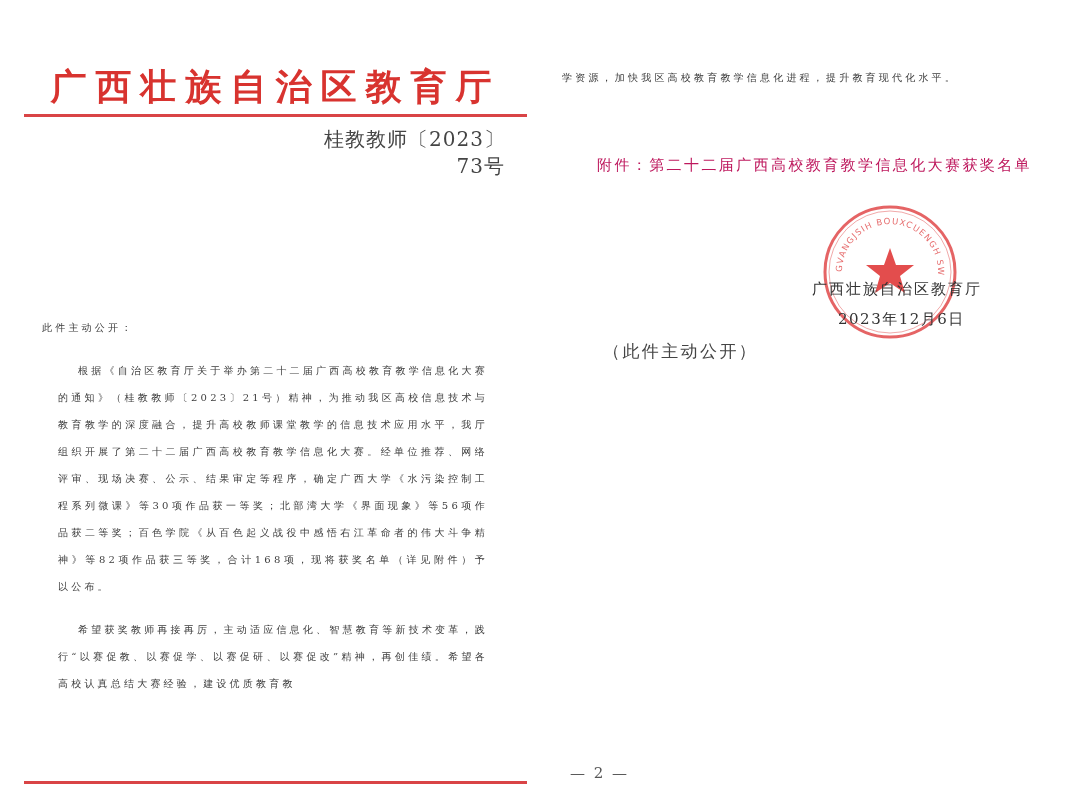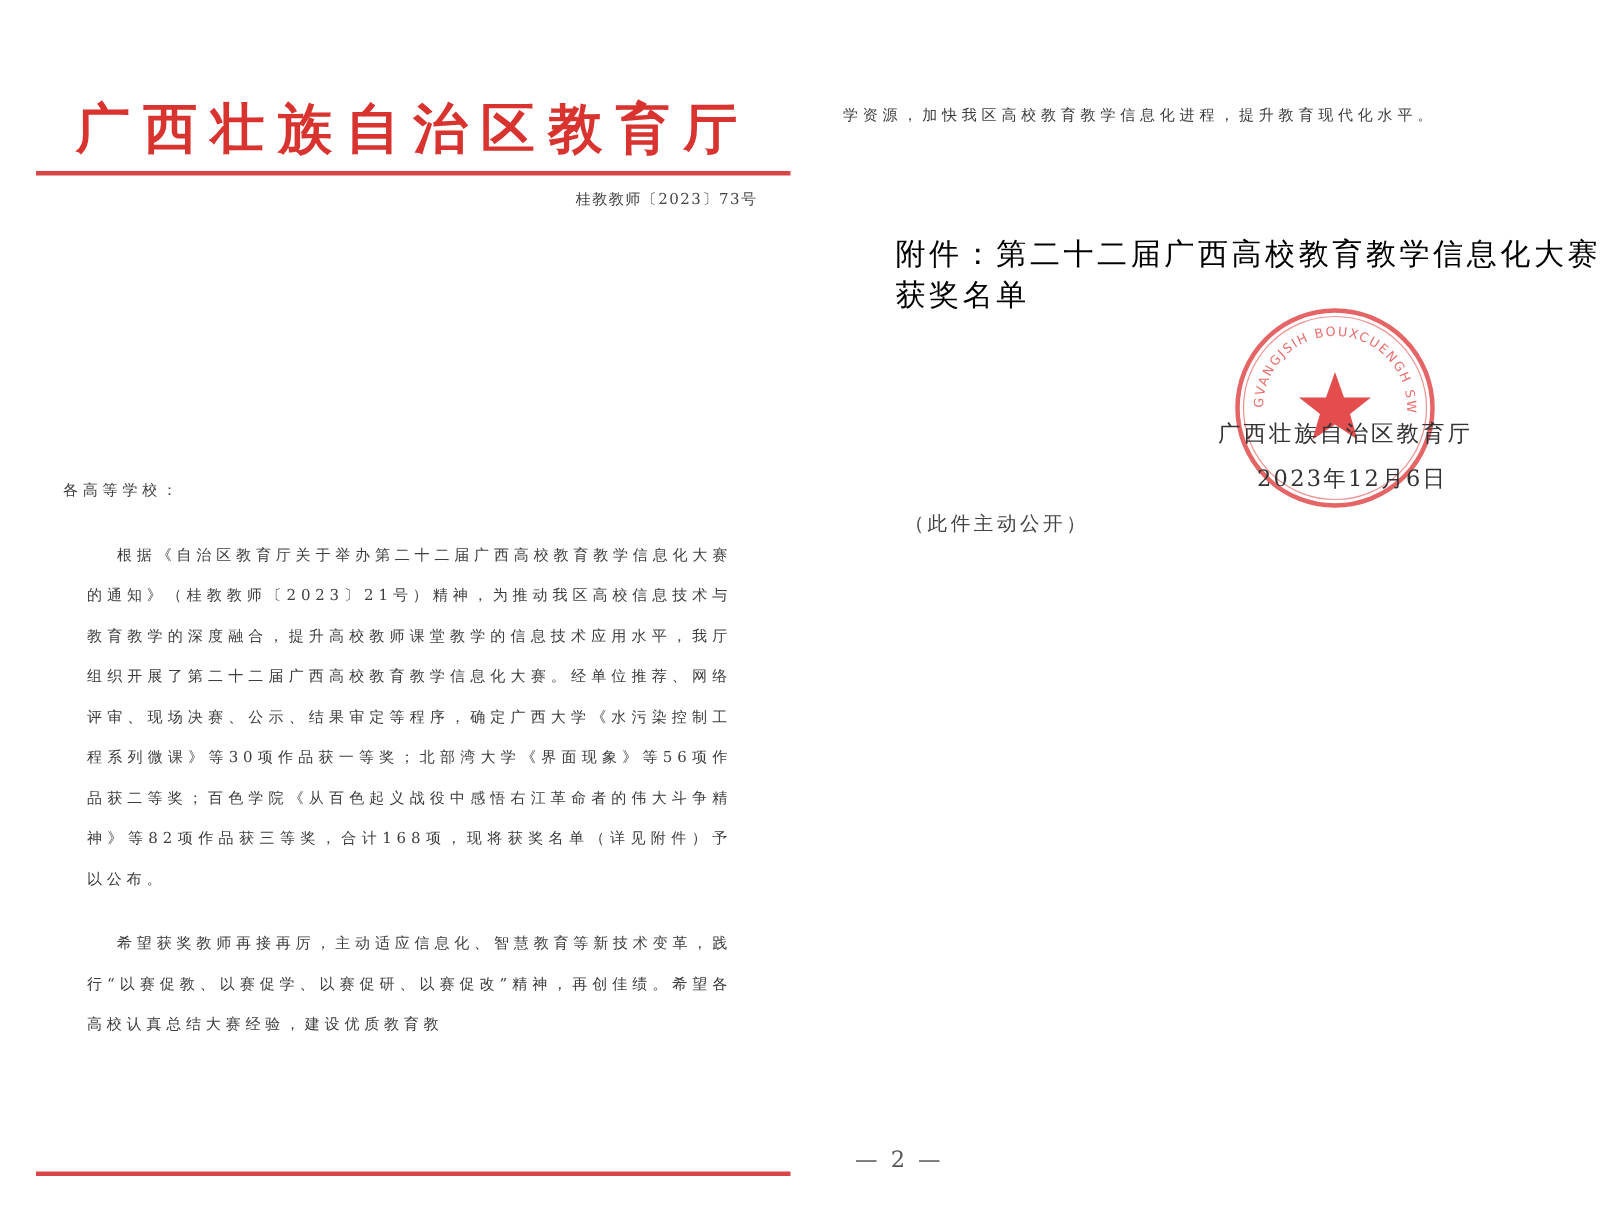--- a/index.html
+++ b/index.html
@@ -7,53 +7,53 @@
     width: 1080px; height: 810px; background: #ffffff; position: relative; overflow: hidden;
     font-family: "DejaVu Serif", "Liberation Serif", serif; color: #3a3a3a;
   }
   .abs { position: absolute; }
   .letterhead {
     left: 24px; top: 64px; width: 503px; text-align: center;
     color: #d8332f; font-size: 36px; font-weight: bold; letter-spacing: 9px;
     font-family: "DejaVu Serif", serif; line-height: 44px;
   }
   .redline { background: #d94446; height: 3px; }
-  .docnum { left: 300px; top: 126px; width: 205px; text-align: right; font-size: 10px; color: #444; letter-spacing: 1px; }
+  .docnum { left: 300px; top: 126px; width: 205px; text-align: right; font-size: 20px; color: #444; letter-spacing: 1px; }
   .title {
     left: 24px; top: 182px; width: 503px; text-align: center;
     font-size: 20px; font-weight: bold; color: #222; line-height: 37px; letter-spacing: 1px;
   }
   .body-col {
     font-size: 10px; line-height: 27px; color: #3d3d3d; letter-spacing: 3.2px;
     text-align: justify;
   }
   .left-body { left: 42px; top: 314px; width: 462px; }
   .right-body { left: 562px; top: 64px; width: 480px; }
   .p-indent { text-indent: 2em; }
   .salutation { margin: 0; }
-  .attachment { left: 597px; top: 156px; font-size: 20px; color: #000000; letter-spacing: 2.4px; }
+  .attachment { left: 597px; top: 156px; font-size: 15px; color: #be185d; letter-spacing: 2.4px; }
   .signer { left: 812px; top: 280px; font-size: 15px; color: #333; letter-spacing: 2px; }
   .sign-date { left: 838px; top: 310px; font-size: 15px; color: #333; letter-spacing: 1.5px; }
-  .public-note { left: 603px; top: 340px; font-size: 13px; color: #444; letter-spacing: 2.4px; }
+  .public-note { left: 603px; top: 340px; font-size: 17px; color: #444; letter-spacing: 2.4px; }
   .page-no { left: 570px; top: 764px; font-size: 15px; color: #555; letter-spacing: 2px; }
   .seal { left: 822px; top: 204px; width: 136px; height: 136px; }
   p { margin: 16px; }
 </style>
 </head>
 <body>
 
 <div class="abs letterhead">广西壮族自治区教育厅</div>
 <div class="abs redline" style="left:24px; top:114px; width:503px;"></div>
 <div class="abs docnum">桂教教师〔2023〕73号</div>
 
 <div class="abs title">
 </div>
 
 <div class="abs body-col left-body">
-  <p class="salutation">各高等学校：</p>
+  <p class="salutation">此件主动公开：</p>
   <p class="p-indent">根据《自治区教育厅关于举办第二十二届广西高校教育教学信息化大赛的通知》（桂教教师〔2023〕21号）精神，为推动我区高校信息技术与教育教学的深度融合，提升高校教师课堂教学的信息技术应用水平，我厅组织开展了第二十二届广西高校教育教学信息化大赛。经单位推荐、网络评审、现场决赛、公示、结果审定等程序，确定广西大学《水污染控制工程系列微课》等30项作品获一等奖；北部湾大学《界面现象》等56项作品获二等奖；百色学院《从百色起义战役中感悟右江革命者的伟大斗争精神》等82项作品获三等奖，合计168项，现将获奖名单（详见附件）予以公布。</p>
   <p class="p-indent">希望获奖教师再接再厉，主动适应信息化、智慧教育等新技术变革，践行“以赛促教、以赛促学、以赛促研、以赛促改”精神，再创佳绩。希望各高校认真总结大赛经验，建设优质教育教</p>
 </div>
 
 <div class="abs redline" style="left:24px; top:781px; width:503px;"></div>
 
 <div class="abs body-col right-body">学资源，加快我区高校教育教学信息化进程，提升教育现代化水平。</div>
 
 <div class="abs attachment">附件：第二十二届广西高校教育教学信息化大赛获奖名单</div>
 

